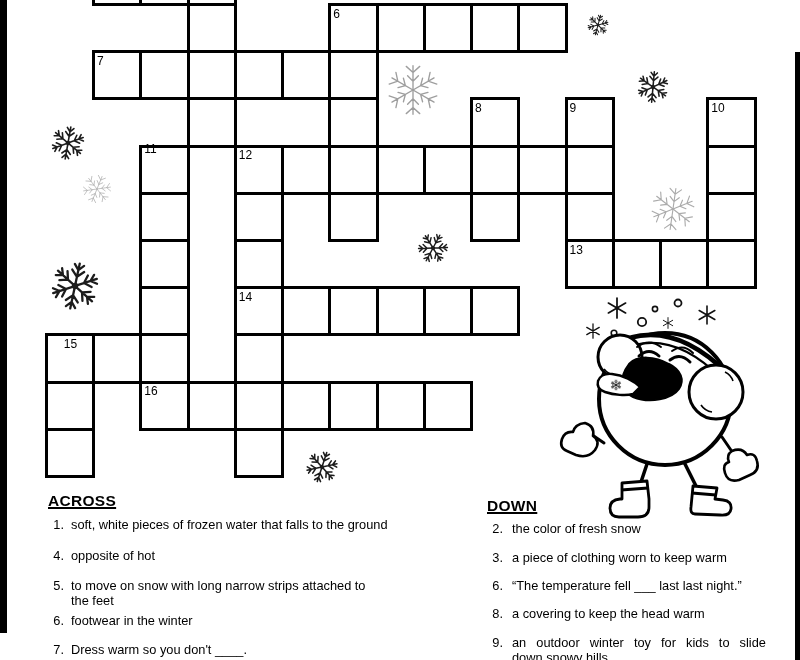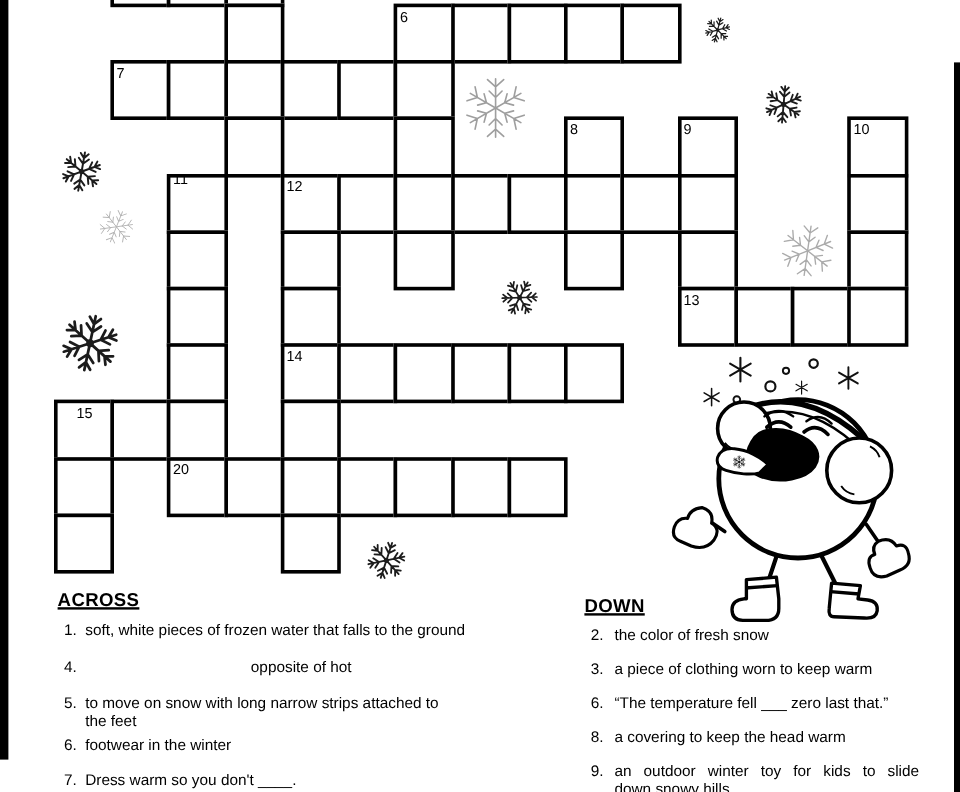--- a/index.html
+++ b/index.html
@@ -93,21 +93,21 @@
       <span class="cellnum" style="left: 333.25px; top: 7.5px;">6</span>
       <span class="cellnum" style="left: 97px; top: 54.7px;">7</span>
       <span class="cellnum" style="left: 475px; top: 101.9px;">8</span>
       <span class="cellnum" style="left: 569.5px; top: 101.9px;">9</span>
       <span class="cellnum" style="left: 711.25px; top: 101.9px;">10</span>
       <span class="cellnum" style="left: 144.25px; top: 143px;">11</span>
       <span class="cellnum" style="left: 238.75px; top: 149.1px;">12</span>
       <span class="cellnum" style="left: 569.5px; top: 243.5px;">13</span>
       <span class="cellnum" style="left: 238.75px; top: 290.7px;">14</span>
       <span class="cellnum" style="left: 49.75px; top: 337.9px; margin-left: 14px;">15</span>
-      <span class="cellnum" style="left: 144.25px; top: 385.1px;">20</span>
+      <span class="cellnum" style="left: 144.25px; top: 385.1px;">16</span>
     </div>
 
   <svg id="flakes" width="800" height="660" style="left:0;top:0;">
     <defs>
       <g id="arm-d" fill="none" stroke-linecap="round">
         <path d="M0,1 L0,-17 M0,-7 L-4.5,-11.5 M0,-7 L4.5,-11.5 M0,-12 L-3.5,-16 M0,-12 L3.5,-16"></path>
       </g>
       <symbol id="fd" viewBox="-20 -20 40 40" overflow="visible">
         <g stroke-width="1.7">
           <use href="#arm-d"></use>
@@ -215,21 +215,21 @@
 
   <div class="clue-heading" id="across-heading" style="left: 48px; top: 492px;">ACROSS</div>
   <div class="clue-heading" id="down-heading" style="left: 487px; top: 497px; text-align: center;">DOWN</div>
   <div id="across-clues">
       <div class="clue-row">
         <span class="clue-num" style="left: 42px; top: 517px; width: 22px;">1.</span>
         <span class="clue-text" style="left: 71px; top: 517px; width: 360px;"><span>soft, white pieces of frozen water that falls to the ground</span></span>
       </div>
       <div class="clue-row">
         <span class="clue-num" style="left: 42px; top: 548px; width: 22px;">4.</span>
-        <span class="clue-text" style="left: 71px; top: 548px; width: 360px; text-align: center;"><span>opposite of hot</span></span>
+        <span class="clue-text" style="left: 71px; top: 548px; width: 360px;"><span>opposite of hot</span></span>
       </div>
       <div class="clue-row">
         <span class="clue-num" style="left: 42px; top: 578px; width: 22px;">5.</span>
         <span class="clue-text" style="left: 71px; top: 578px; width: 360px;"><span>to move on snow with long narrow strips attached to</span><br><span>the feet</span></span>
       </div>
       <div class="clue-row">
         <span class="clue-num" style="left: 42px; top: 613px; width: 22px;">6.</span>
         <span class="clue-text" style="left: 71px; top: 613px; width: 360px;"><span>footwear in the winter</span></span>
       </div>
       <div class="clue-row">
@@ -241,21 +241,21 @@
       <div class="clue-row">
         <span class="clue-num" style="left: 482px; top: 521px; width: 21px;">2.</span>
         <span class="clue-text" style="left: 512px; top: 521px; width: 288px;"><span>the color of fresh snow</span></span>
       </div>
       <div class="clue-row">
         <span class="clue-num" style="left: 482px; top: 550px; width: 21px;">3.</span>
         <span class="clue-text" style="left: 512px; top: 550px; width: 288px;"><span>a piece of clothing worn to keep warm</span></span>
       </div>
       <div class="clue-row">
         <span class="clue-num" style="left: 482px; top: 578px; width: 21px;">6.</span>
-        <span class="clue-text" style="left: 512px; top: 578px; width: 288px;"><span>“The temperature fell ___ zero last that.”</span></span>
+        <span class="clue-text" style="left: 512px; top: 578px; width: 288px;"><span>“The temperature fell ___ last last night.”</span></span>
       </div>
       <div class="clue-row">
         <span class="clue-num" style="left: 482px; top: 606px; width: 21px;">8.</span>
         <span class="clue-text" style="left: 512px; top: 606px; width: 288px;"><span>a covering to keep the head warm</span></span>
       </div>
       <div class="clue-row">
         <span class="clue-num" style="left: 482px; top: 635px; width: 21px;">9.</span>
         <span class="clue-text" style="left: 512px; top: 635px; width: 288px;"><span class="justify1">an outdoor winter toy for kids to slide</span><br><span>down snowy hills</span></span>
       </div>
     </div>

